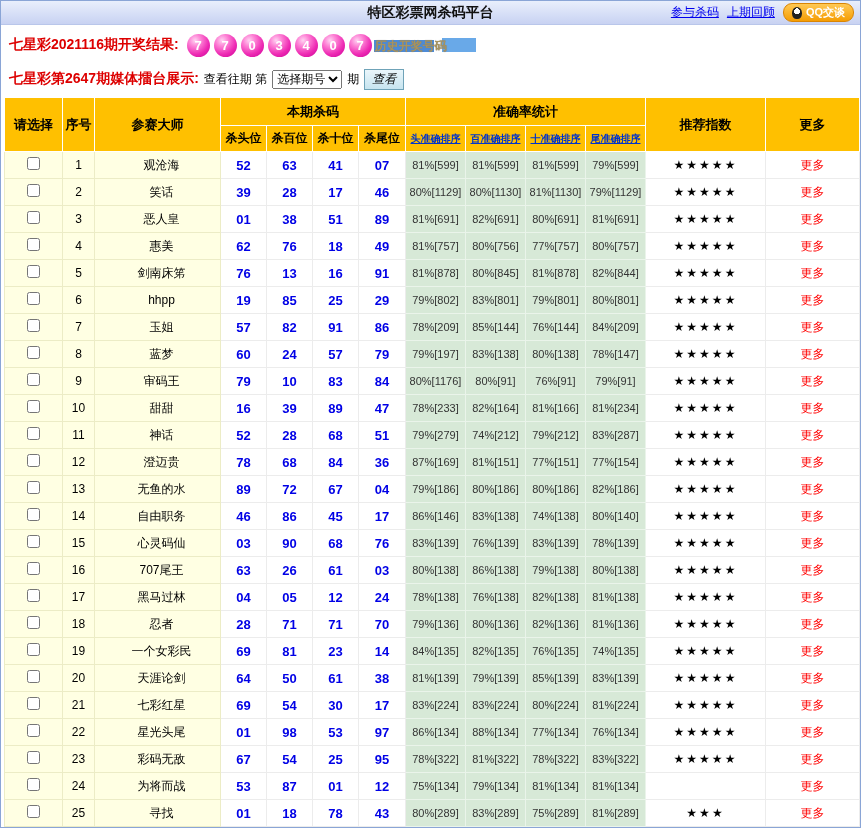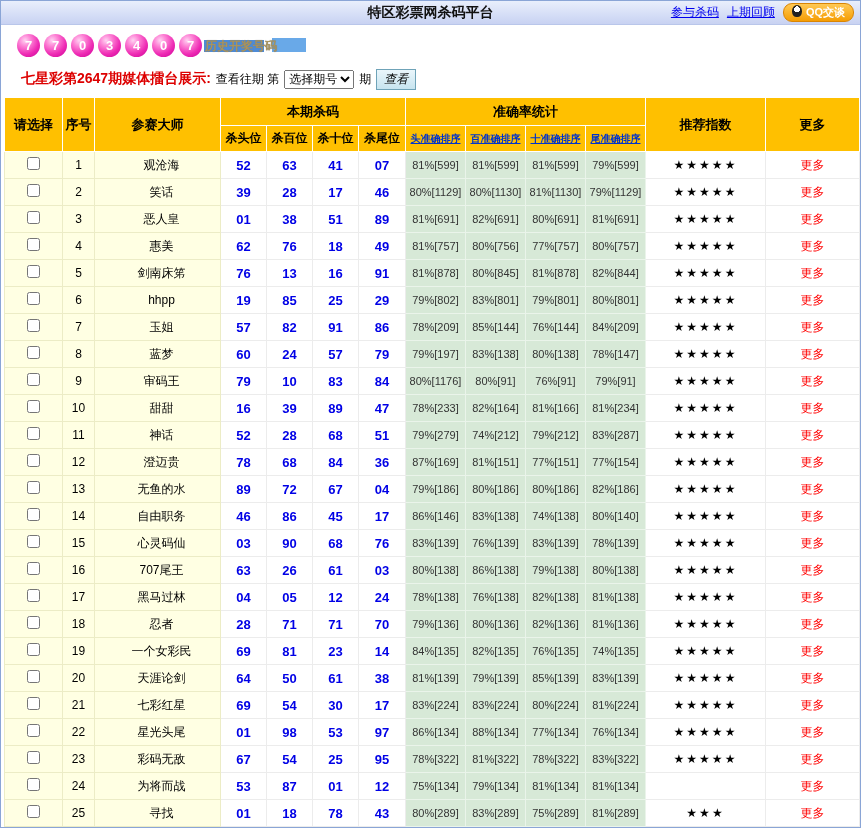--- a/index.html
+++ b/index.html
@@ -4,35 +4,35 @@
 <style>
   * { box-sizing: border-box; }
   body { margin: 0; background: #fff; font-family: "Liberation Sans", "DejaVu Sans", sans-serif; }
   .page { width: 861px; height: 828px; border: 1px solid #8aa5d6; overflow: hidden; background: #fff; }
 
   
   .titlebar { position: relative; height: 24px; background: linear-gradient(#e9effc, #c8d2f2); border-bottom: 1px solid #b9c6ea; display: flex; align-items: center; }
   .page-title { position: absolute; left: 0; right: 0; text-align: center; font-size: 14px; font-weight: bold; color: #111; }
   .titlebar-right { margin-left: auto; display: flex; align-items: center; gap: 8px; padding-right: 6px; position: relative; z-index: 1; }
   .top-link { color: #0000ee; text-decoration: underline; font-size: 12px; cursor: pointer; }
-  .qq-btn { display: inline-flex; gap: 4px; background: linear-gradient(#ffc955, #f59d04); border: 1px solid #d98504; border-radius: 9px; padding: 1px 8px; color: #fff; font-size: 11px; font-weight: bold; cursor: pointer; }
+  .qq-btn { display: inline-flex; align-items: center; gap: 4px; background: linear-gradient(#ffc955, #f59d04); border: 1px solid #d98504; border-radius: 9px; padding: 1px 8px; color: #fff; font-size: 11px; font-weight: bold; cursor: pointer; }
   .qq-icon { width: 10px; height: 12px; background: radial-gradient(circle at 50% 35%, #fff 0 3px, #222 3px); border-radius: 50% 50% 45% 45%; display: inline-block; }
 
   
   .results-row { display: flex; align-items: center; height: 38px; padding: 2px 8px 0 8px; }
   .red-label { color: #dd0000; font-weight: bold; font-size: 14px; white-space: nowrap; }
   .balls { display: flex; align-items: center; gap: 4px; margin-left: 8px; }
   .ball { width: 23px; height: 23px; border-radius: 50%; background: radial-gradient(circle at 35% 28%, #ffd3f2 0%, #fd7fd4 28%, #ee2bb4 62%, #c90095 100%); color: #fff; font-weight: bold; font-size: 13px; text-align: center; line-height: 23px; display: inline-block; }
   .history-wrap { position: relative; width: 104px; height: 17px; cursor: pointer; }
   .hb1 { position: absolute; left: 2px; top: 3px; width: 60px; height: 12px; background: #4d8bd6; }
   .hb2 { position: absolute; right: 0; top: 1px; width: 34px; height: 14px; background: #69a9e8; }
   .history-text { position: absolute; left: 3px; top: 1px; color: #a8945e; font-weight: bold; font-size: 12px; white-space: nowrap; z-index: 1; text-shadow: 0 0 1px #777; }
 
   
-  .media-row { display: flex; align-items: center; height: 32px; padding: 0 8px; gap: 5px; margin-left: 12px; }
+  .media-row { display: flex; align-items: center; height: 32px; padding: 0 8px; gap: 5px; }
   .plain-text { font-size: 12px; color: #000; white-space: nowrap; }
   .period-select { font-size: 12px; height: 19px; }
   .view-btn { font-size: 12px; background: linear-gradient(#eaf6fb, #c7e4ef); border: 1px solid #6fa3b8; padding: 1px 7px; cursor: pointer; color: #000; font-style: italic; }
 
   
   table.masters { border-collapse: collapse; table-layout: fixed; width: 855px; margin: 2px 3px 0 3px; font-size: 12px; border: 1px solid #e2e2e2; }
   th { background: #ffc000; border: 1px solid #ffffff; font-weight: bold; color: #000; text-align: center; padding: 0; }
   tr.h1 th { height: 28px; font-size: 13px; }
   tr.h2 th { height: 26px; font-size: 12px; }
   .sort-link { color: #0033cc; text-decoration: underline; font-size: 10px; cursor: pointer; font-weight: bold; }
@@ -57,20 +57,21 @@
       <a class="top-link">参与杀码</a>
       <a class="top-link">上期回顾</a>
       <span class="qq-btn">
         <span class="qq-icon"></span>
         <span>QQ交谈</span>
       </span>
     </div>
   </div>
 
   <div class="results-row">
+    <span class="red-label">七星彩2021116期开奖结果:</span>
     <span class="balls">
         <span class="ball">7</span>
         <span class="ball">7</span>
         <span class="ball">0</span>
         <span class="ball">3</span>
         <span class="ball">4</span>
         <span class="ball">0</span>
         <span class="ball">7</span>
       </span>
     <span class="history-wrap">

